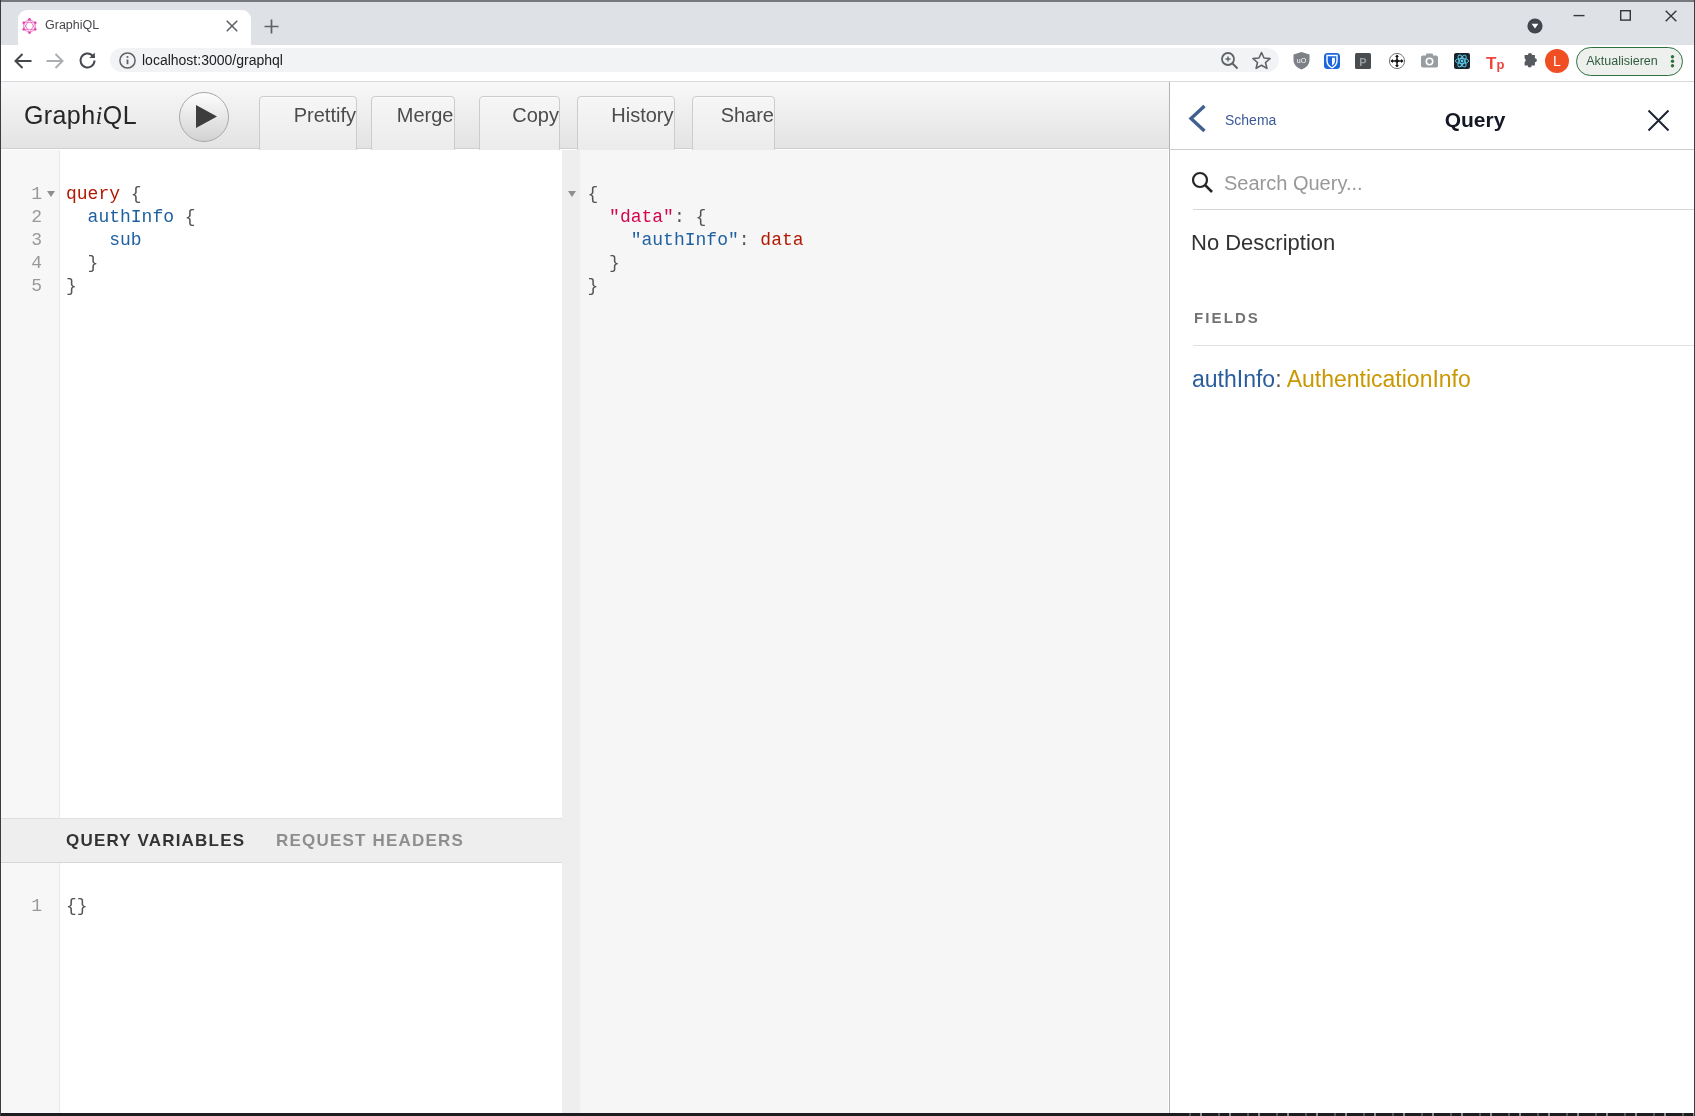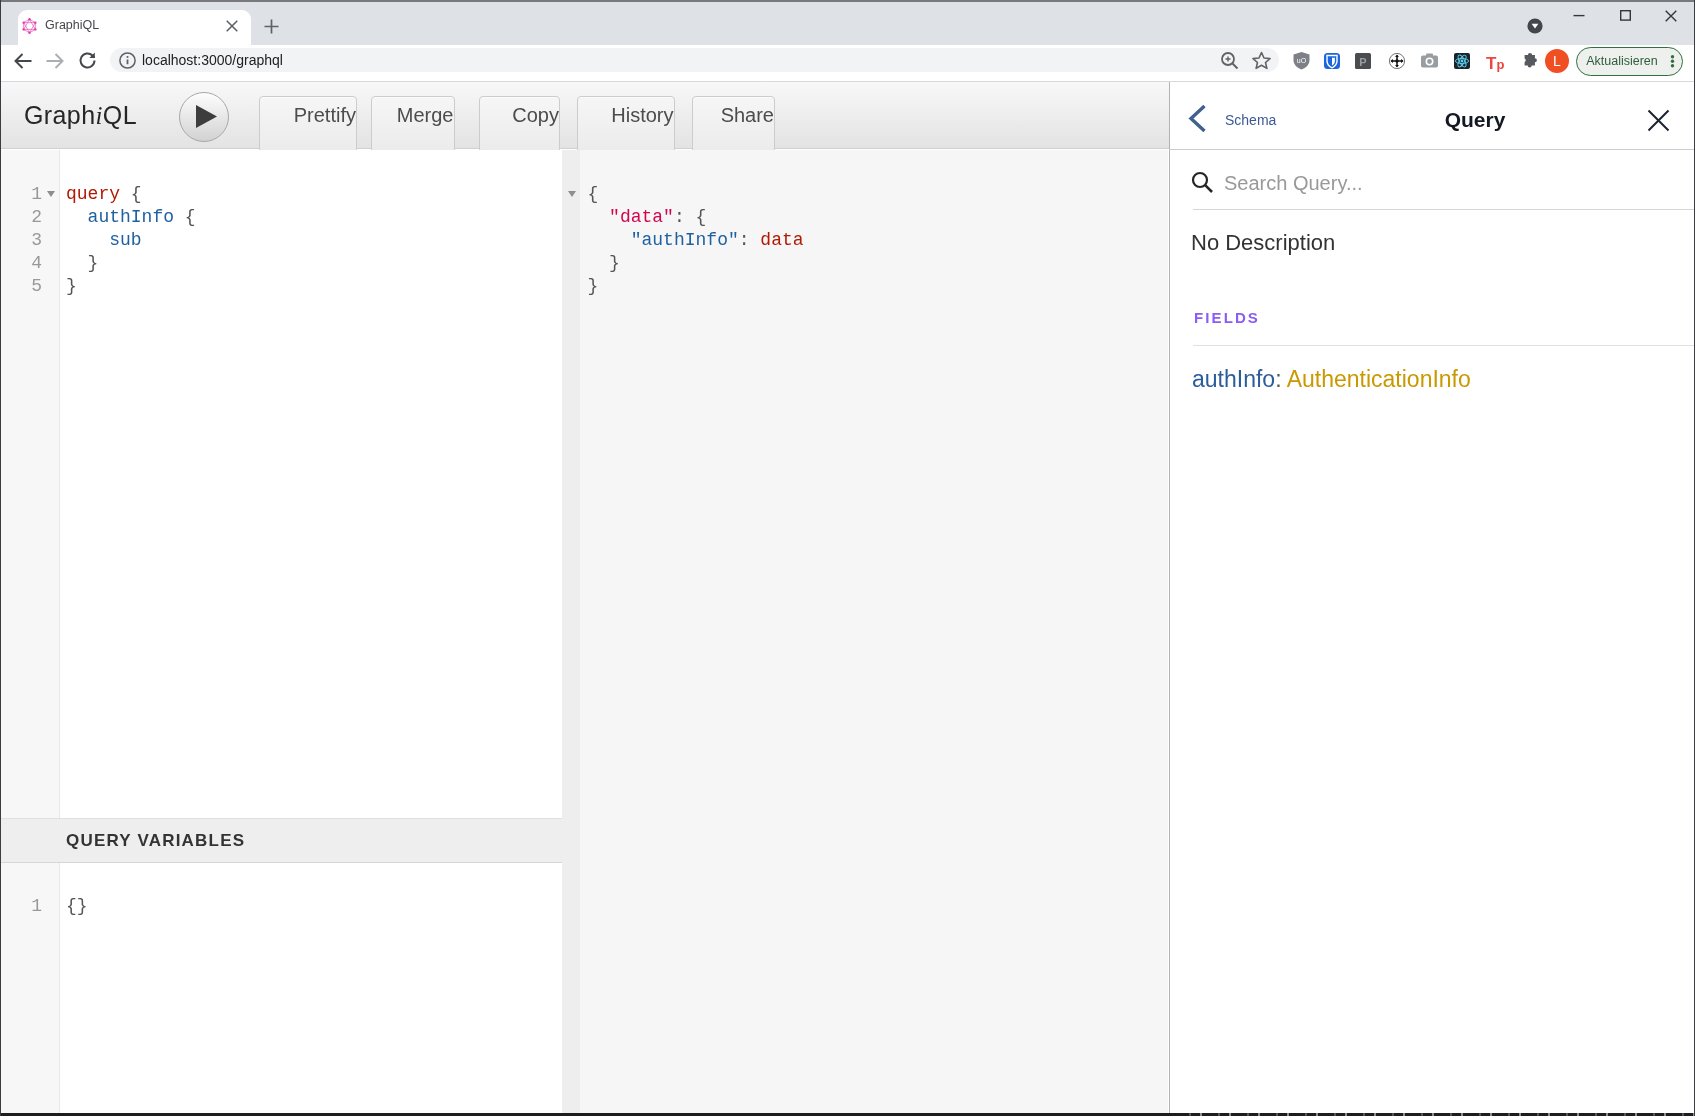--- a/index.html
+++ b/index.html
@@ -63,21 +63,21 @@
   #docs { left:1169px; top:82px; width:525px; height:1034px; background:#fff;
     border-left:1px solid #b3b3b3; }
   #docshead { left:1169px; top:82px; width:525px; height:68px; border-bottom:1px solid #ccc; }
   #schema { left:1213px; top:103px; height:34px; line-height:34px; font-size:14px; color:#3B5998;margin-left:12px; }
   #dtitle { left:1330px; top:103px; width:290px; height:34px; line-height:34px;
     font-size:21px; font-weight:bold; color:#141823; text-align:center; }
   #searchph { left:1224px; top:166px; height:34px; line-height:34px; font-size:20px; color:#999; }
   #searchborder { left:1193px; top:208.5px; width:501px; height:1px; background:#d6d6d6; }
   #nodesc { left:1191px; top:226px; height:34px; line-height:34px; font-size:22px; color:#333; }
   #fields { left:1194px; top:301px; height:34px; line-height:34px; font-size:15px;
-    font-weight:bold; letter-spacing:2.1px; color:#8b5cf6; }
+    font-weight:bold; letter-spacing:2.1px; color:#737373; }
   #fieldsborder { left:1193px; top:344.5px; width:501px; height:1px; background:#e0e0e0; }
   #fieldrow { left:1192px; top:362px; height:34px; line-height:34px; font-size:23px; }
   #fdesc { left:1200px; top:411px; height:34px; line-height:34px; font-size:21.3px; color:#999; }
 
   
   #taskbar { left:0; top:1113px; width:1173px; height:3px; background:#1d1d1f; }
   #taskbar2 { left:1173px; top:1113px; width:522px; height:3px;
     background:repeating-linear-gradient(90deg,#1d1d1f 0 16px,#55555a 16px 18px,#1d1d1f 18px 27px,#8e8e92 27px 29px); }
   #edgeL { left:0; top:0; width:1px; height:1116px; background:#3a3d42; }
   #edgeR { left:1693.5px; top:0; width:1.5px; height:1116px; background:#3a3d42; }
@@ -239,20 +239,21 @@
 5</div>
   <div class="abs fold" style="left:46.5px;top:190.9px;"></div>
   <div class="abs code" id="querycode"><span class="kw">query</span> {
   <span class="prop">authInfo</span> {
     <span class="prop">sub</span>
   }
 }</div>
 
   <div class="abs" id="varbar"></div>
   <div class="abs vtitle" style="left:66px;color:#333;">QUERY VARIABLES</div>
+  <div class="abs vtitle" style="left:276px;color:#8e8e8e;">REQUEST HEADERS</div>
   <div class="abs code lnums" style="left:1px;top:895px;">1</div>
   <div class="abs code" style="left:66px;top:895px;">{}</div>
 
   <div class="abs" id="resultgutter"></div>
   <div class="abs" id="resultpane"></div>
   <div class="abs fold" style="left:567.5px;top:191.2px;"></div>
   <div class="abs code" id="resultcode">{
   <span class="def">"data"</span>: {
     <span class="prop">"authInfo"</span>: <span class="kw">data</span>
   }

